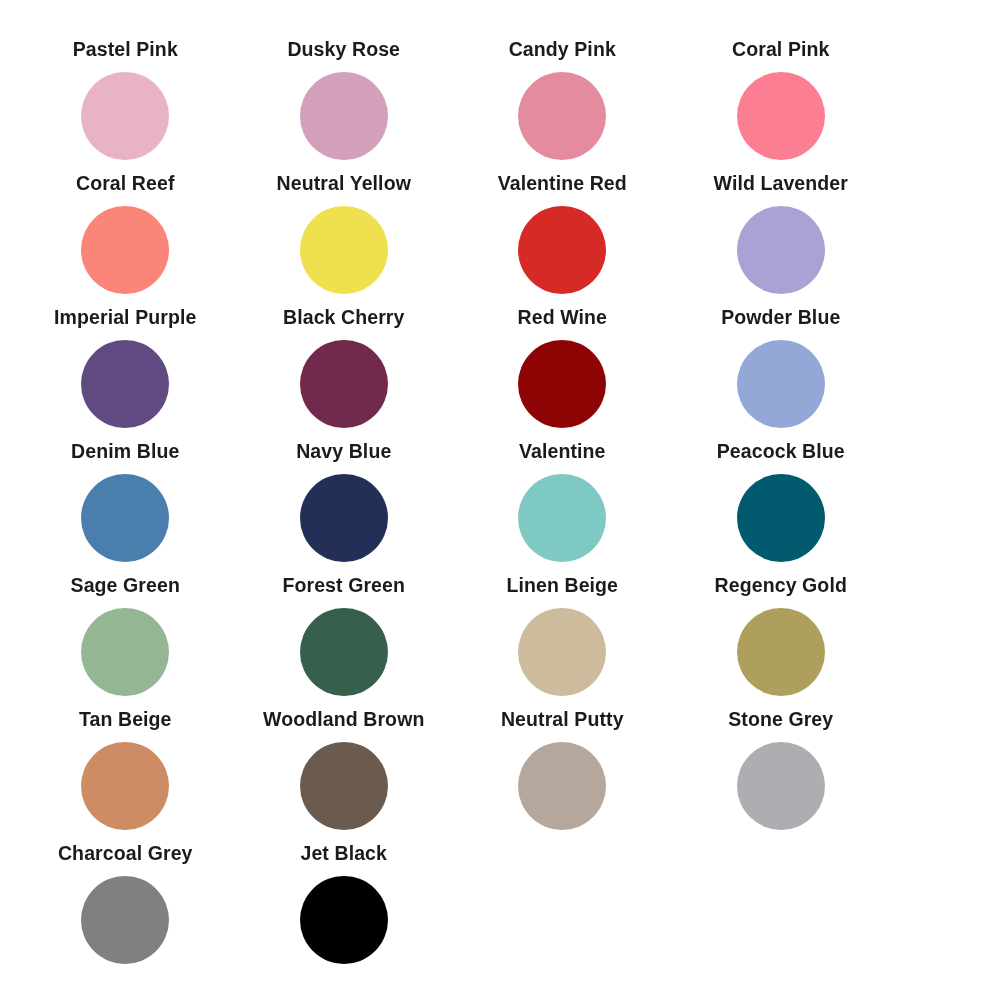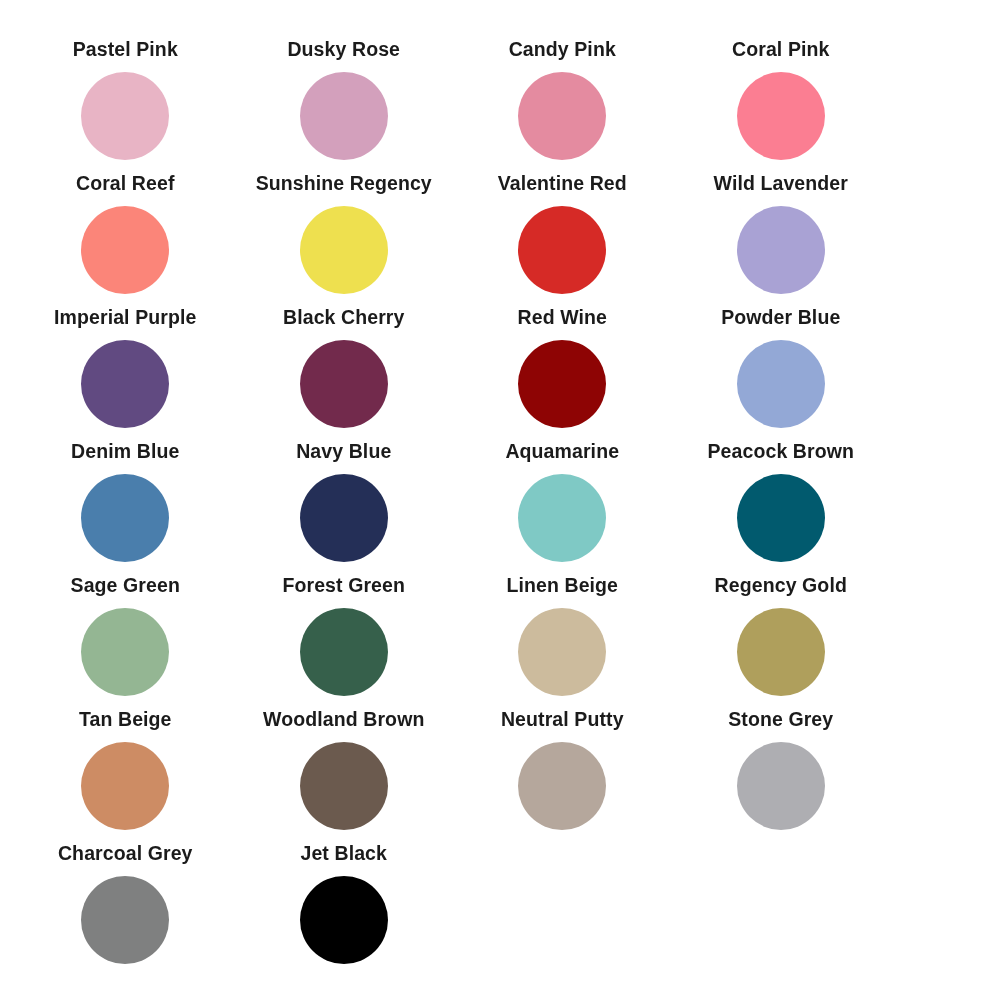--- a/index.html
+++ b/index.html
@@ -69,21 +69,21 @@
     </div>
     <div class="swatch-cell">
       <div class="swatch-label">Coral Pink</div>
       <div class="swatch-dot" style="background: rgb(251, 126, 146);"></div>
     </div>
     <div class="swatch-cell">
       <div class="swatch-label">Coral Reef</div>
       <div class="swatch-dot" style="background: rgb(251, 133, 121);"></div>
     </div>
     <div class="swatch-cell">
-      <div class="swatch-label">Sunshine Regency</div>
+      <div class="swatch-label">Neutral Yellow</div>
       <div class="swatch-dot" style="background: rgb(238, 224, 79);"></div>
     </div>
     <div class="swatch-cell">
       <div class="swatch-label">Valentine Red</div>
       <div class="swatch-dot" style="background: rgb(214, 42, 38);"></div>
     </div>
     <div class="swatch-cell">
       <div class="swatch-label">Wild Lavender</div>
       <div class="swatch-dot" style="background: rgb(169, 162, 212);"></div>
     </div>
@@ -105,25 +105,25 @@
     </div>
     <div class="swatch-cell">
       <div class="swatch-label">Denim Blue</div>
       <div class="swatch-dot" style="background: rgb(74, 126, 172);"></div>
     </div>
     <div class="swatch-cell">
       <div class="swatch-label">Navy Blue</div>
       <div class="swatch-dot" style="background: rgb(36, 47, 87);"></div>
     </div>
     <div class="swatch-cell">
-      <div class="swatch-label">Aquamarine</div>
+      <div class="swatch-label">Valentine</div>
       <div class="swatch-dot" style="background: rgb(127, 201, 197);"></div>
     </div>
     <div class="swatch-cell">
-      <div class="swatch-label">Peacock Brown</div>
+      <div class="swatch-label">Peacock Blue</div>
       <div class="swatch-dot" style="background: rgb(1, 90, 110);"></div>
     </div>
     <div class="swatch-cell">
       <div class="swatch-label">Sage Green</div>
       <div class="swatch-dot" style="background: rgb(148, 182, 147);"></div>
     </div>
     <div class="swatch-cell">
       <div class="swatch-label">Forest Green</div>
       <div class="swatch-dot" style="background: rgb(54, 96, 75);"></div>
     </div>

